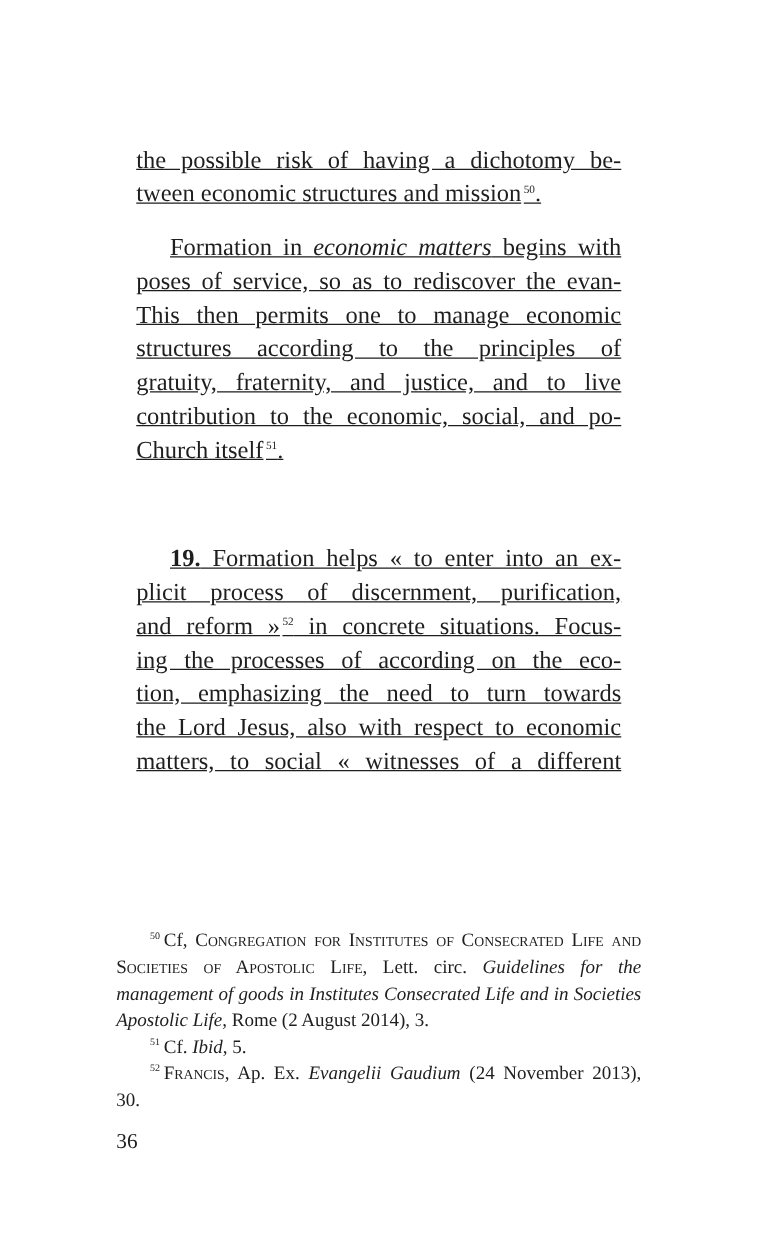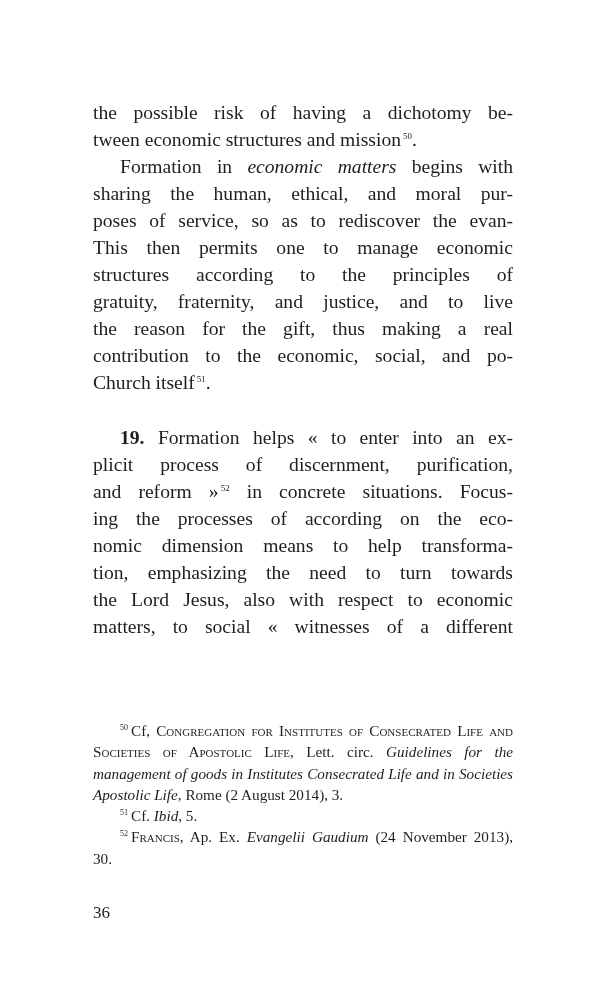--- a/index.html
+++ b/index.html
@@ -18,35 +18,36 @@
     .page {
       position: absolute;
       left: 93px;
       top: 99px;
       width: 420px;
     }
     .body-text {
       font-size: 19.6px;
       line-height: 27px;
       text-align: justify;
-      margin: 0;
+      margin: 16px;
       hyphens: manual;
+      text-decoration: underline;
     }
     .para-gap { height: 28px; }
     .sup {
       font-size: 9px;
       vertical-align: 7px;
       line-height: 0;
       margin-left: 2px;
     }
     .para-num { font-weight: bold; }
     .footnotes {
       position: absolute;
       left: 93px;
-      top: 720px;
+      top: 742px;
       width: 420px;
     }
     .fn {
       font-size: 15.2px;
       line-height: 21.3px;
       text-align: justify;
       text-indent: 27px;
       margin: 0;
     }
     .fn .fsup {
@@ -71,38 +72,35 @@
 
 <div class="page">
 
   <p class="body-text">
     <span class="line">the possible risk of having a dichotomy be-</span>
     <span class="line last"><span>tween economic structures and mission</span><span class="sup">50</span><span>.</span></span>
   </p>
 
   <p class="body-text">
     <span class="line" style="padding-left:27px"><span>Formation in </span><em>economic matters</em><span> begins with</span></span>
-    <span class="line">sharing the human, ethical, and moral pur-</span>
     <span class="line">poses of service, so as to rediscover the evan-</span>
     <span class="line">This then permits one to manage economic</span>
     <span class="line">structures according to the principles of</span>
     <span class="line">gratuity, fraternity, and justice, and to live</span>
-    <span class="line">the reason for the gift, thus making a real</span>
     <span class="line">contribution to the economic, social, and po-</span>
     <span class="line last"><span>Church itself</span><span class="sup">51</span><span>.</span></span>
   </p>
 
   <div class="para-gap"></div>
 
   <p class="body-text">
     <span class="line" style="padding-left:27px"><span class="para-num">19.</span><span> Formation helps « to enter into an ex-</span></span>
     <span class="line">plicit process of discernment, purification,</span>
     <span class="line"><span>and reform »</span><span class="sup">52</span><span> in concrete situations. Focus-</span></span>
     <span class="line">ing the processes of according on the eco-</span>
-    <span class="line">nomic dimension means to help transforma-</span>
     <span class="line">tion, emphasizing the need to turn towards</span>
     <span class="line">the Lord Jesus, also with respect to economic</span>
     <span class="line">matters, to social « witnesses of a different</span>
   </p>
 </div>
 
 <div class="footnotes">
   <p class="fn">
     <span class="fsup">50</span><span>Cf, </span><span class="sc">Congregation for Institutes of Consecrated Life and Societies of Apostolic Life</span><span>, Lett. circ. </span><em>Guidelines for the management of goods in Institutes Consecrated Life and in Societies Apostolic Life,</em><span> Rome (2 August 2014), 3.</span>
   </p>

